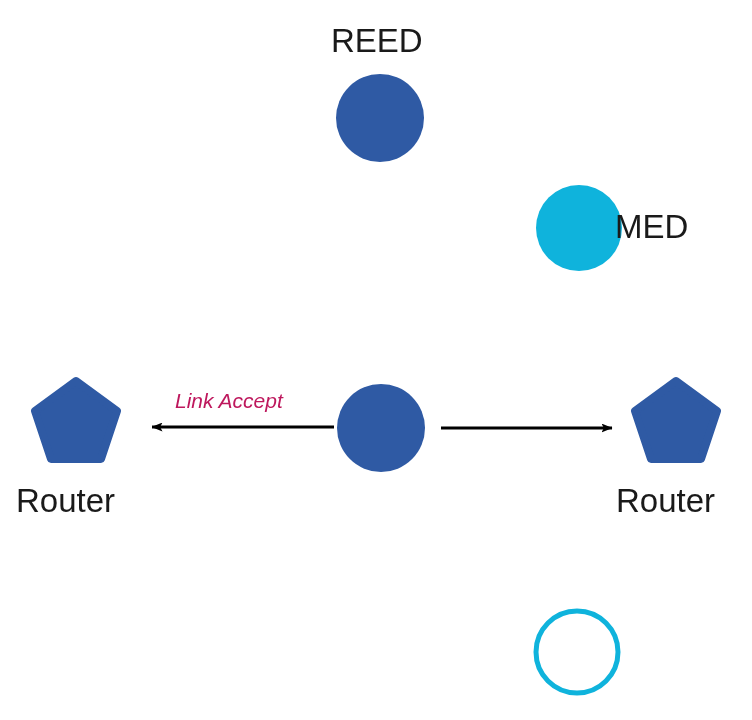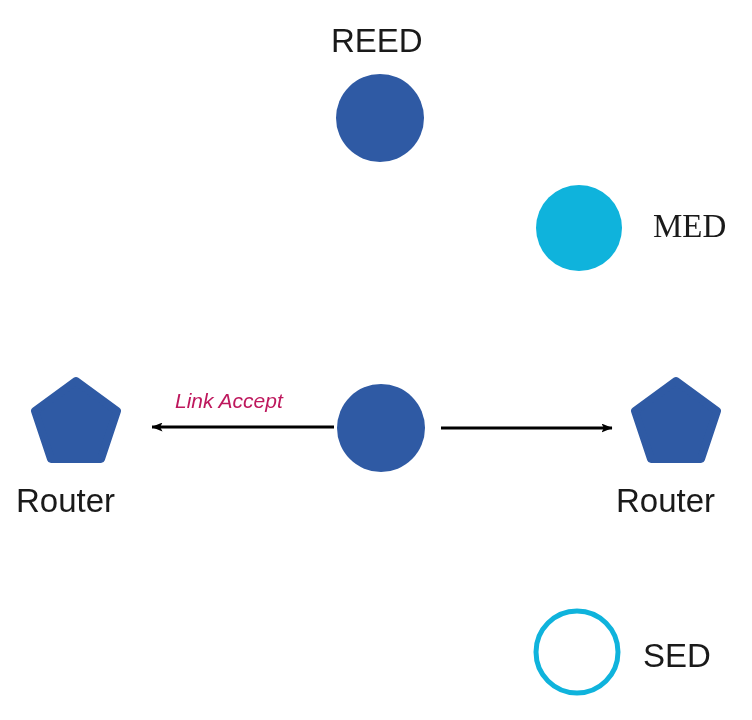--- a/index.html
+++ b/index.html
@@ -75,23 +75,22 @@
     <circle cx="577" cy="652" r="41" fill="#ffffff" stroke="#0FB3DC" stroke-width="5"></circle>
 
     <line x1="334" y1="427" x2="152" y2="427" stroke="#000000" stroke-width="3" marker-end="url(#arrowhead-left)"></line>
 
     <line x1="441" y1="428" x2="612" y2="428" stroke="#000000" stroke-width="3" marker-end="url(#arrowhead-right)"></line>
 
   </svg>
 
   <div class="node-label" style="left:331px; top:24px;">REED</div>
 
-  <div class="node-label" style="left:653px; top:210px;font-family:Liberation Serif, serif;">MED</div>
+  <div class="node-label" style="left:615px; top:210px;">MED</div>
 
   <div class="node-label" style="left:16px; top:484px;">Router</div>
 
   <div class="node-label" style="left:616px; top:484px;">Router</div>
 
-  <div class="node-label" style="left:643px; top:639px;">SED</div>
 
   <div class="edge-label" style="left:175px; top:390px;">Link Accept</div>
 
 </div>
 
 </body></html>

